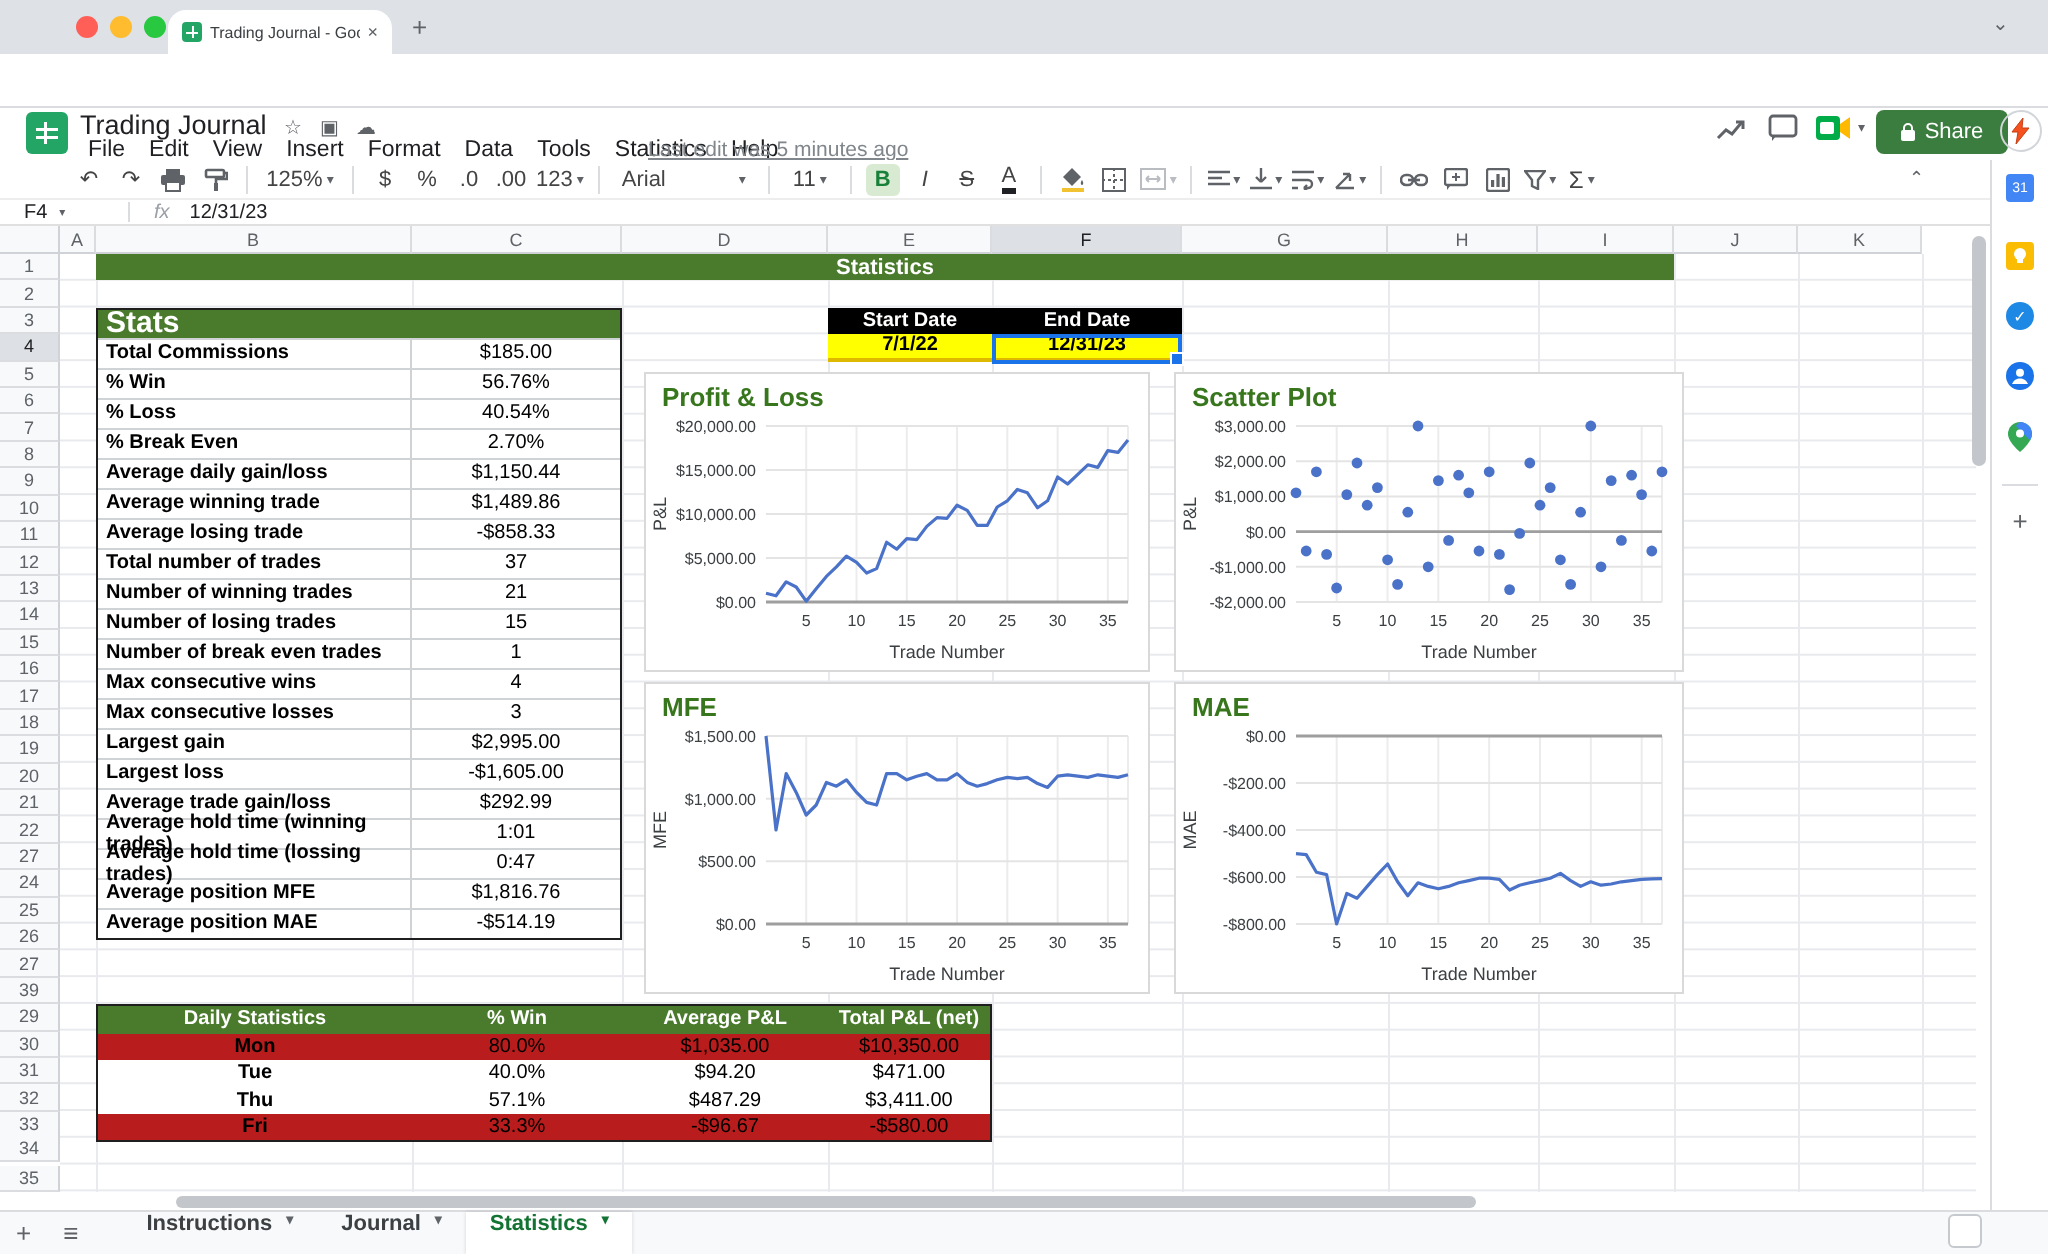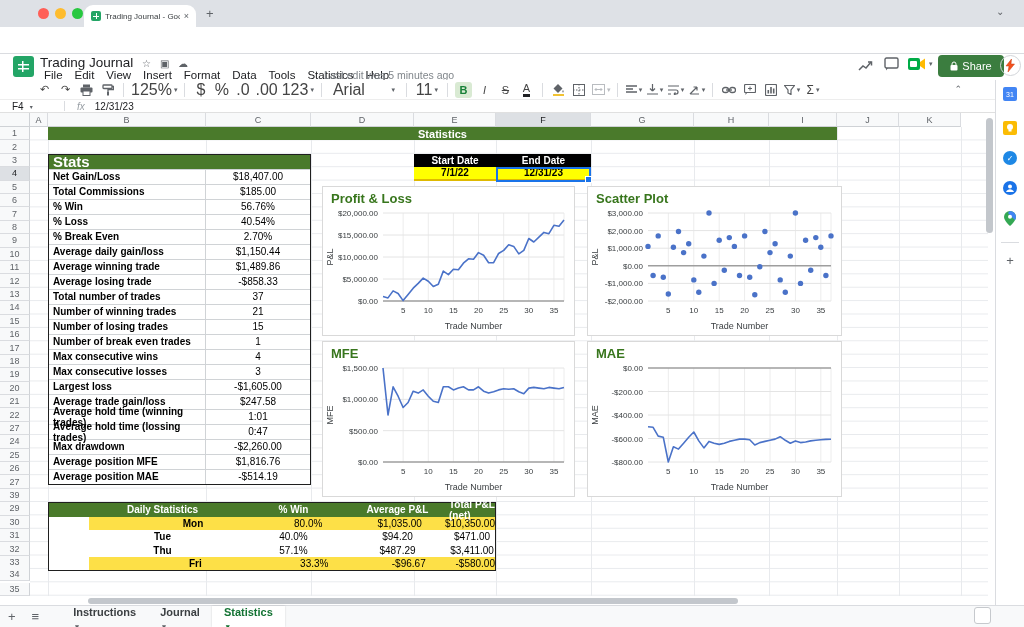--- a/index.html
+++ b/index.html
@@ -30,21 +30,21 @@
   .hmini{position:absolute;top:58px;color:#5f6368;font-size:10px;}
   #menubar{position:absolute;left:38px;top:69px;display:flex;}
   .menu{font-size:11.5px;color:#202124;padding:0 6px;line-height:13px;}
   #lastedit{position:absolute;left:324px;top:69px;font-size:10.5px;color:#80868b;text-decoration:underline;line-height:13px;}
   #sharebtn{position:absolute;left:938px;top:55px;width:66px;height:22px;background:#3b7d3f;border-radius:4px;color:#fff;font-size:11px;display:flex;align-items:center;justify-content:center;gap:4px;}
   #boltav{position:absolute;left:1000px;top:55px;width:21px;height:21px;border:1.5px solid #d2d5d9;border-radius:50%;display:flex;align-items:center;justify-content:center;box-sizing:border-box;}
   
   #toolbar{left:0;top:80px;width:1024px;height:19px;background:#fff;display:flex;align-items:center;padding-left:34px;box-sizing:border-box;}
   .tic{height:16px;min-width:17px;display:flex;align-items:center;justify-content:center;color:#444;font-size:11px;margin:0 2px;flex:none;}
   .tsep{width:1px;height:14px;background:#dadce0;margin:0 5px;flex:none;}
-  .tlabel{font-size:16px;color:#444;}
+  .tlabel{font-size:11px;color:#444;}
   .car{font-size:7px;color:#5f6368;margin-left:2px;}
   .boldbtn{background:#d9ead3;border-radius:3px;color:#188038;font-weight:bold;}
   .ubar{display:inline-block;position:relative;}
   #collapse{position:absolute;right:62px;top:84px;font-size:9px;color:#5f6368;}
   
   #fbar{left:0;top:99px;width:1024px;height:14px;background:#fff;border-top:1px solid #ededed;border-bottom:1px solid #e0e0e0;box-sizing:border-box;display:flex;align-items:center;}
   #nbox{width:52px;padding-left:12px;font-size:10px;color:#202124;display:flex;align-items:center;gap:6px;}
   #fxl{font-style:italic;color:#9aa0a6;font-size:10px;margin:0 10px 0 12px;}
   #fval{font-size:10px;color:#202124;}
   
@@ -63,35 +63,35 @@
   #stats .hd{height:14px;background:#4a7a2b;color:#fff;font-weight:bold;font-size:15px;display:flex;align-items:center;padding-left:4px;}
   .srow{display:flex;height:14px;border-top:1px solid #d0d3d6;}
   .srow .lab{width:157px;font-weight:bold;padding-left:4px;border-right:1px solid #d0d3d6;box-sizing:border-box;font-size:10px;display:flex;align-items:center;}
   .srow .val{flex:1;justify-content:center;display:flex;align-items:center;font-size:10px;}
   #dater{position:absolute;left:384px;top:26.8px;width:177px;}
   .dhead{height:13.4px;background:#000;color:#fff;font-weight:bold;font-size:10px;display:flex;align-items:center;justify-content:center;}
   .dval{height:13.4px;background:#ffff00;font-weight:bold;font-size:10px;display:flex;align-items:center;justify-content:center;border-bottom:2px solid #dfb900;box-sizing:border-box;}
   #fsel{position:absolute;left:466px;top:39.8px;width:95px;height:15px;border:2px solid #1a73e8;box-sizing:border-box;}
   #fsel .handle{position:absolute;right:-3px;bottom:-3px;width:5px;height:5px;background:#1a73e8;border:1px solid #fff;}
   #daily{position:absolute;left:18px;top:375.2px;width:448px;border:1.5px solid #1f1f1f;box-sizing:border-box;background:#fff;}
-  .drow{display:flex;height:13.4px;padding-left:35px;}
+  .drow{display:flex;height:13.4px;}
   .drow>div{display:flex;align-items:center;justify-content:center;font-size:10px;box-sizing:border-box;}
   .drow.head{background:#4a7a2b;color:#fff;font-weight:bold;}
-  .drow.band{background:#fde047;margin-left:40px;}
+  .drow.band{background:#b91c1c;}
   .dc0{width:157px;font-weight:bold;}
   .dc1{width:105px;}
   .dc2{width:103px;}
   .dc3{flex:1;}
   .chart-box{position:absolute;background:#fff;border:1px solid #d9d9d9;box-sizing:border-box;}
   
   #hscroll{left:88px;top:598px;width:650px;height:6px;border-radius:3px;background:#c3c7cc;}
   #vscroll{left:986px;top:118px;width:7px;height:115px;border-radius:3.5px;background:#c3c7cc;}
   #footer{left:0;top:605px;width:1024px;height:22px;background:#f8f9fa;border-top:1px solid #dadce0;box-sizing:border-box;display:flex;align-items:center;}
   .ftic{color:#5f6368;font-size:13px;margin:0 8px;}
-  .stab{display:flex;gap:5px;padding:0 12px;height:21px;font-size:11px;color:#3c4043;font-weight:600;flex-direction:column;}
+  .stab{display:flex;gap:5px;padding:0 12px;height:21px;font-size:11px;color:#3c4043;font-weight:600;}
   .stab.active{background:#fff;color:#137333;box-shadow:0 0 2px rgba(0,0,0,.15);}
   .stab .car{font-size:7px;}
   #explore{position:absolute;left:974px;top:607px;width:15px;height:15px;border:1px solid #c6c9cd;border-radius:3px;background:#fff;}
   
   #panel{left:995px;top:80px;width:29px;height:525px;background:#fff;border-left:1px solid #dadce0;box-sizing:border-box;}
   .pic{position:absolute;left:1002px;width:16px;height:16px;display:flex;align-items:center;justify-content:center;}
   #pdiv{position:absolute;left:1001px;top:242px;width:18px;height:1px;background:#dadce0;}
 </style>
 </head>
 <body>
@@ -462,24 +462,20 @@
           <div class="vline" style="left: 807px;"></div>
           <div class="vline" style="left: 869px;"></div>
           <div class="vline" style="left: 931px;"></div>
         </div>
       <div id="banner">Statistics</div>
 
       <div id="stats">
         <div class="hd">Stats</div>
         <div id="stats-rows">
             <div class="srow">
-              <div class="lab">Net Gain/Loss</div>
-              <div class="val">$18,407.00</div>
-            </div>
-            <div class="srow">
               <div class="lab">Total Commissions</div>
               <div class="val">$185.00</div>
             </div>
             <div class="srow">
               <div class="lab">% Win</div>
               <div class="val">56.76%</div>
             </div>
             <div class="srow">
               <div class="lab">% Loss</div>
               <div class="val">40.54%</div>
@@ -518,38 +514,38 @@
             </div>
             <div class="srow">
               <div class="lab">Max consecutive wins</div>
               <div class="val">4</div>
             </div>
             <div class="srow">
               <div class="lab">Max consecutive losses</div>
               <div class="val">3</div>
             </div>
             <div class="srow">
+              <div class="lab">Largest gain</div>
+              <div class="val">$2,995.00</div>
+            </div>
+            <div class="srow">
               <div class="lab">Largest loss</div>
               <div class="val">-$1,605.00</div>
             </div>
             <div class="srow">
               <div class="lab">Average trade gain/loss</div>
-              <div class="val">$247.58</div>
+              <div class="val">$292.99</div>
             </div>
             <div class="srow">
               <div class="lab">Average hold time (winning trades)</div>
               <div class="val">1:01</div>
             </div>
             <div class="srow">
               <div class="lab">Average hold time (lossing trades)</div>
               <div class="val">0:47</div>
-            </div>
-            <div class="srow">
-              <div class="lab">Max drawdown</div>
-              <div class="val">-$2,260.00</div>
             </div>
             <div class="srow">
               <div class="lab">Average position MFE</div>
               <div class="val">$1,816.76</div>
             </div>
             <div class="srow">
               <div class="lab">Average position MAE</div>
               <div class="val">-$514.19</div>
             </div>
           </div>

